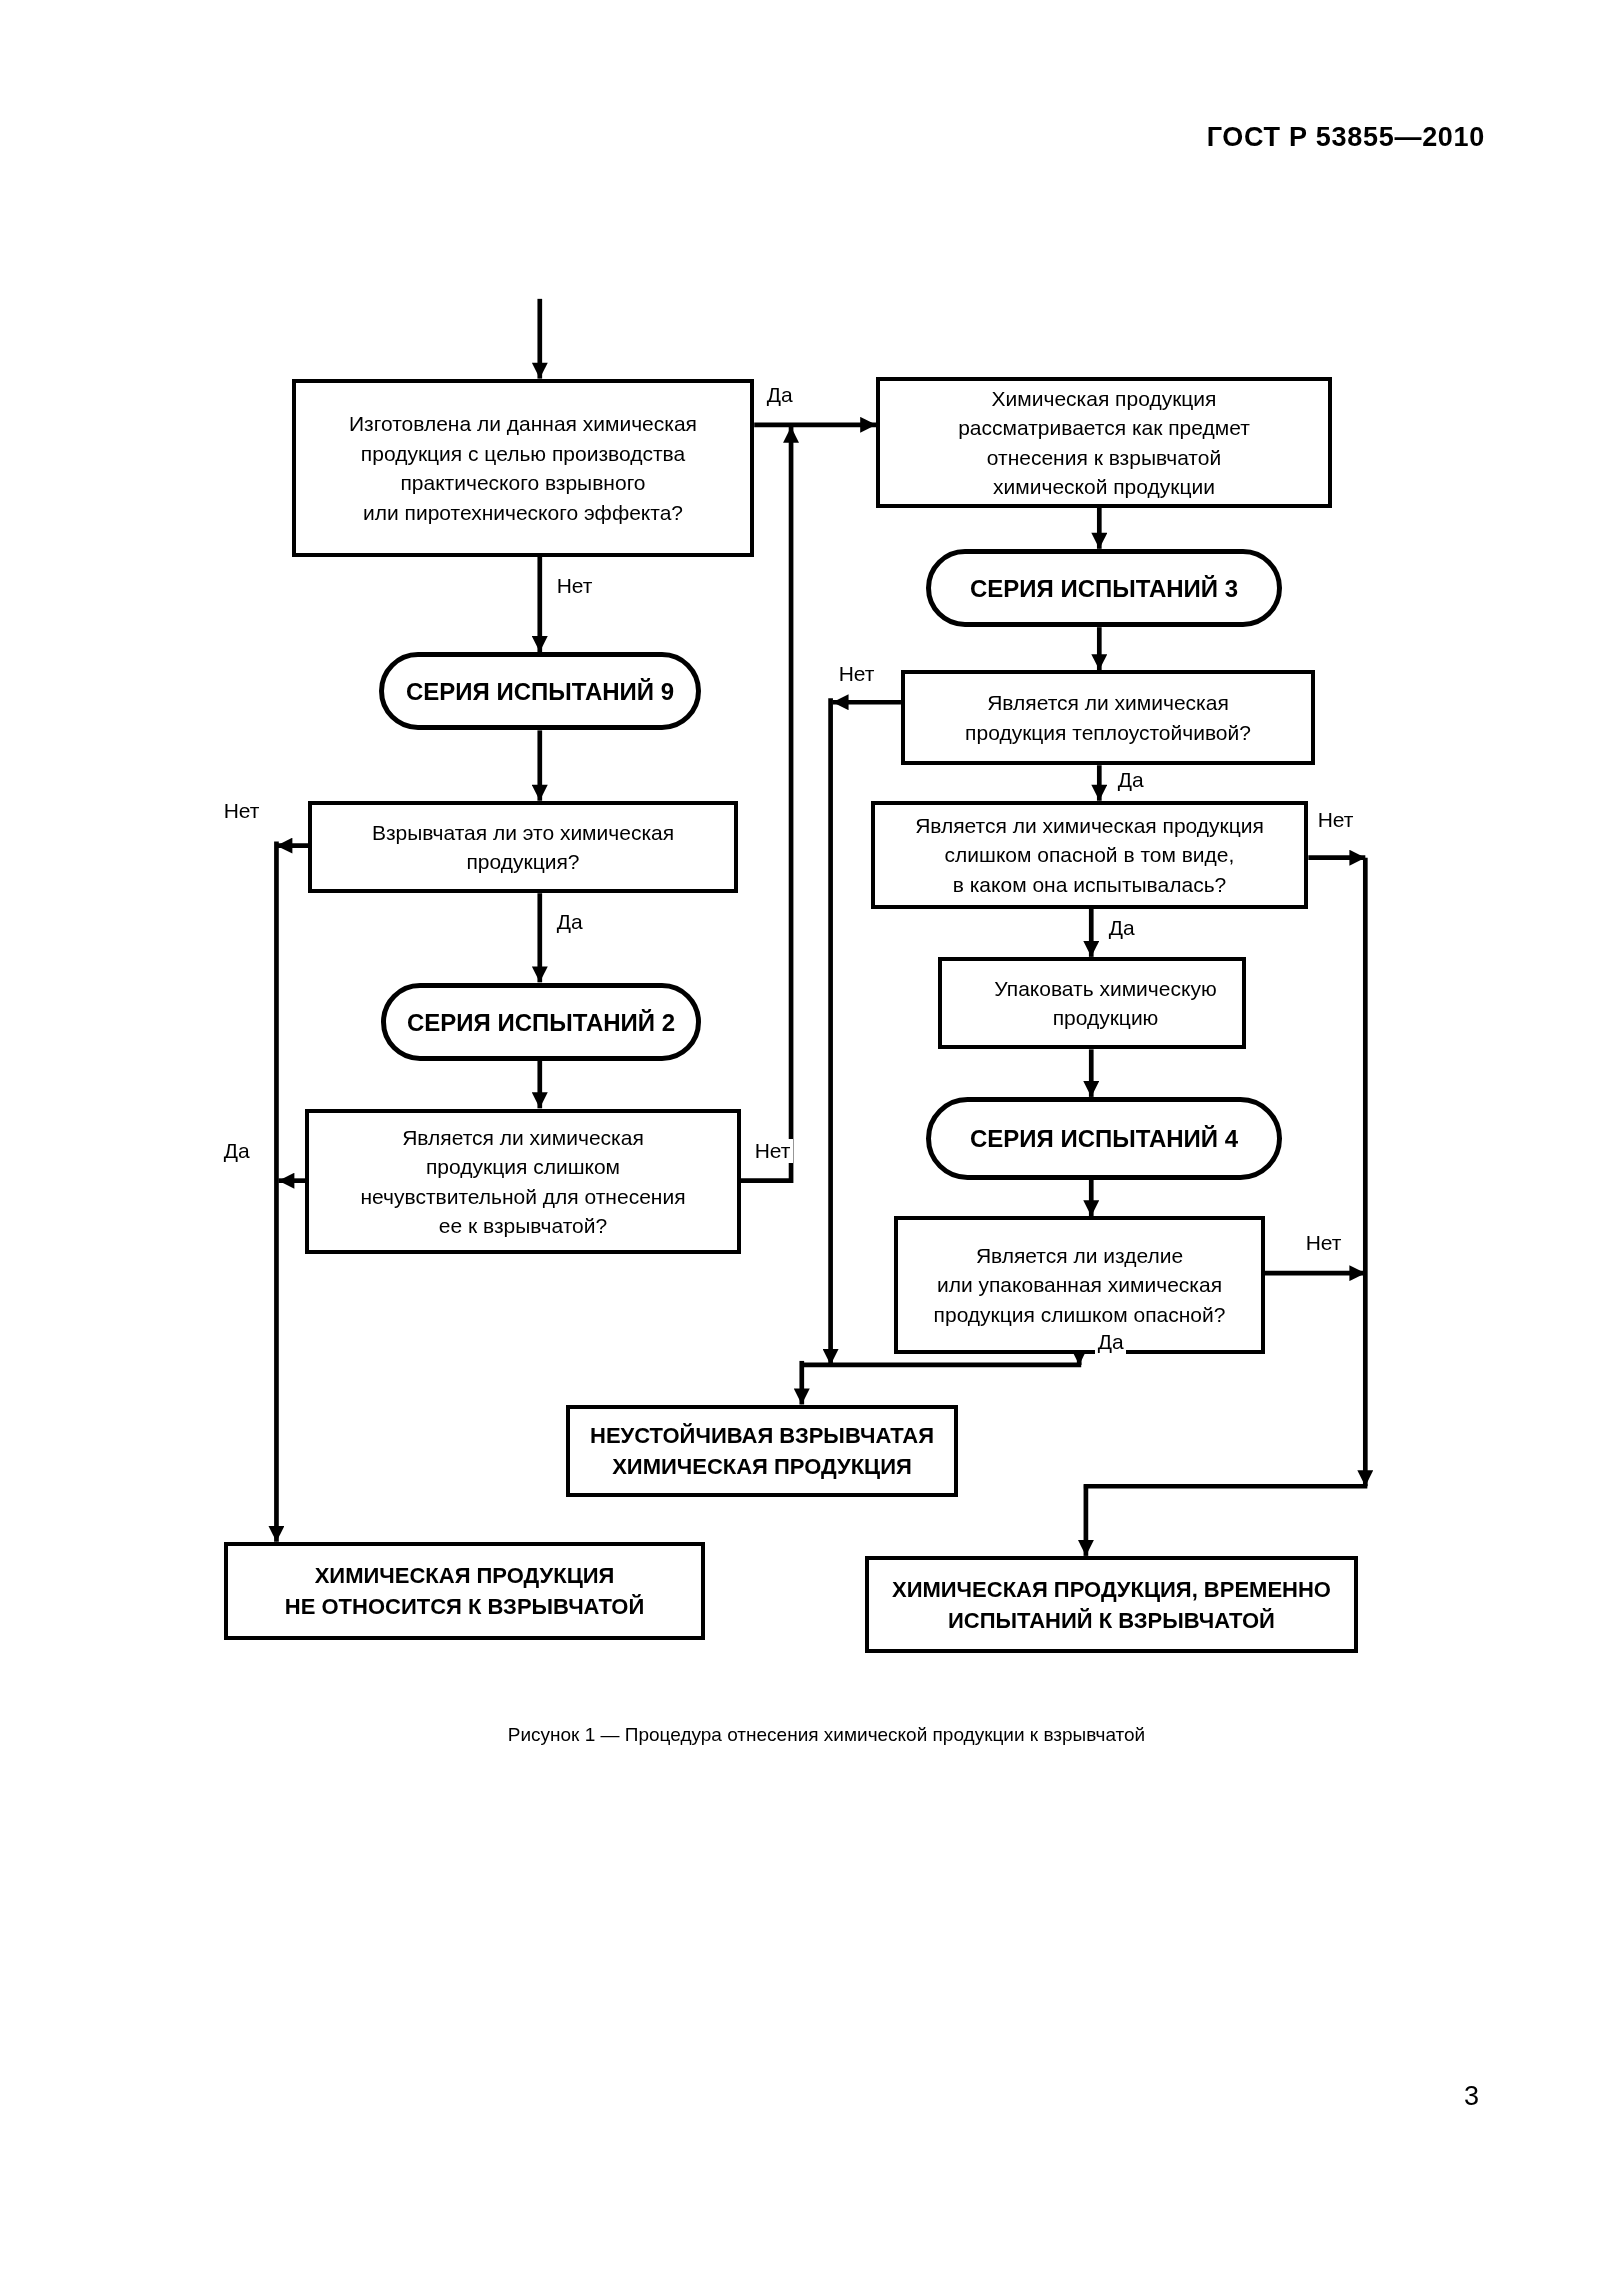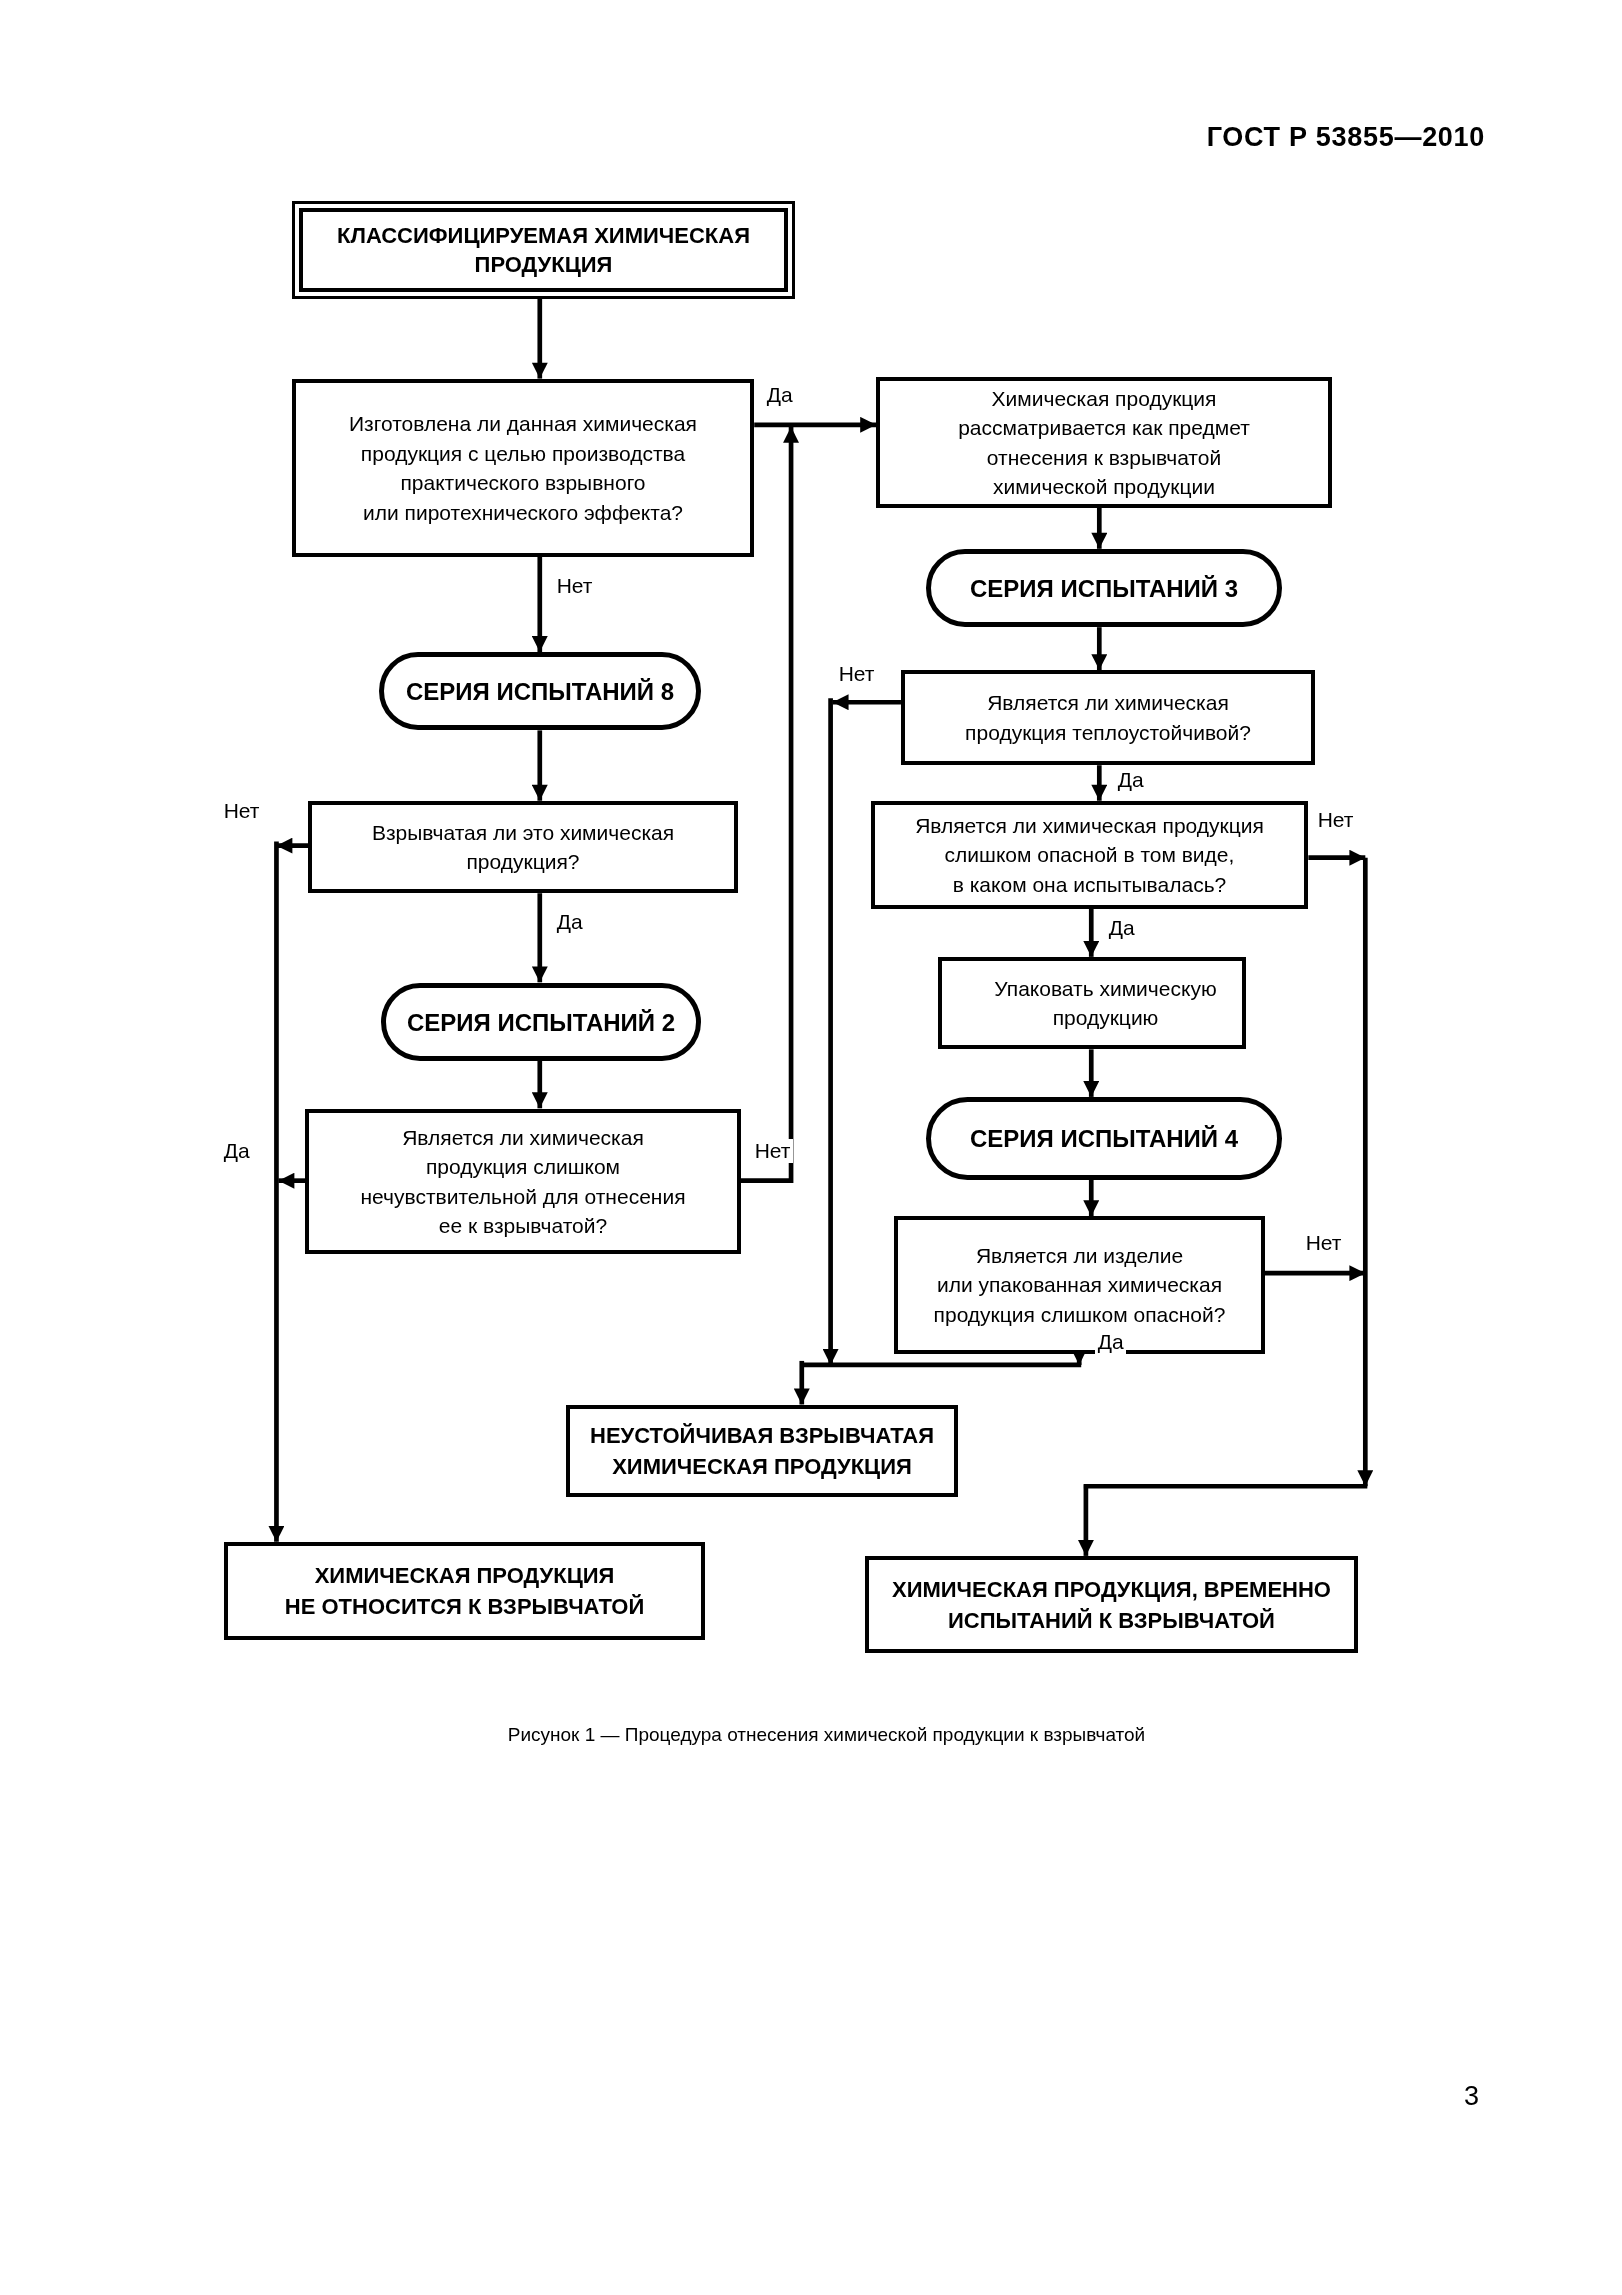--- a/index.html
+++ b/index.html
@@ -96,31 +96,27 @@
       <path d="M1196 2037 H1613"></path>
       <path d="M1196 2031 V2096" marker-end="url(#arr)"></path>
       <path d="M1952 1280 H2037" marker-end="url(#arr)"></path>
       <path d="M1887 1900 H2037" marker-end="url(#arr)"></path>
       <path d="M2037 1280 V2218" marker-end="url(#arr)"></path>
       <path d="M1617 2218 H2040"></path>
       <path d="M1620 2215 V2322" marker-end="url(#arr)"></path>
     </g>
   </svg>
 
-  <div class="dbox" style="left:292px;top:201px;width:503px;height:98px;">
-    <div class="dbox-inner">КЛАССИФИЦИРУЕМАЯ ХИМИЧЕСКАЯ
-ПРОДУКЦИЯ</div>
-  </div>
 
   <div class="node" style="left:292px;top:379px;width:462px;height:178px;">Изготовлена ли данная химическая
 продукция с целью производства
 практического взрывного
 или пиротехнического эффекта?</div>
 
-  <div class="node stadium" style="left:379px;top:652px;width:322px;height:78px;">СЕРИЯ ИСПЫТАНИЙ 8</div>
+  <div class="node stadium" style="left:379px;top:652px;width:322px;height:78px;">СЕРИЯ ИСПЫТАНИЙ 9</div>
 
   <div class="node" style="left:308px;top:801px;width:430px;height:92px;">Взрывчатая ли это химическая
 продукция?</div>
 
   <div class="node stadium" style="left:381px;top:983px;width:320px;height:78px;">СЕРИЯ ИСПЫТАНИЙ 2</div>
 
   <div class="node" style="left:305px;top:1109px;width:436px;height:145px;">Является ли химическая
 продукция слишком
 нечувствительной для отнесения
 ее к взрывчатой?</div>

